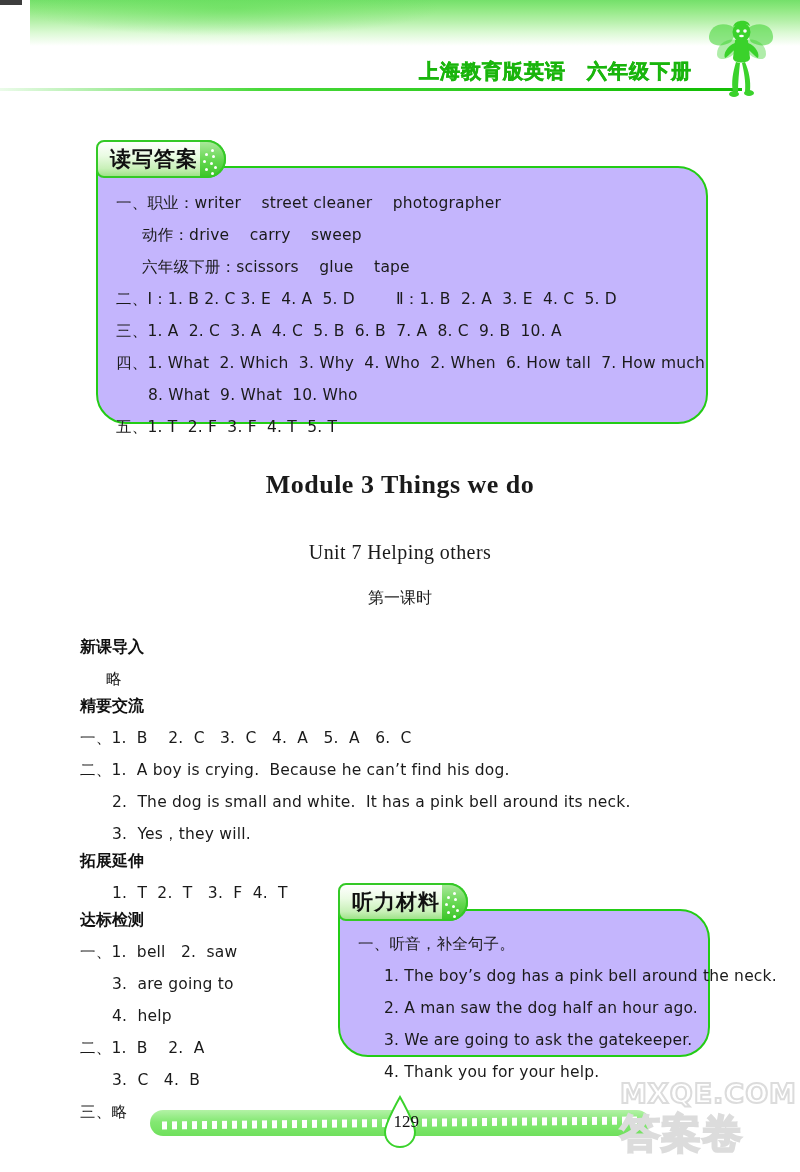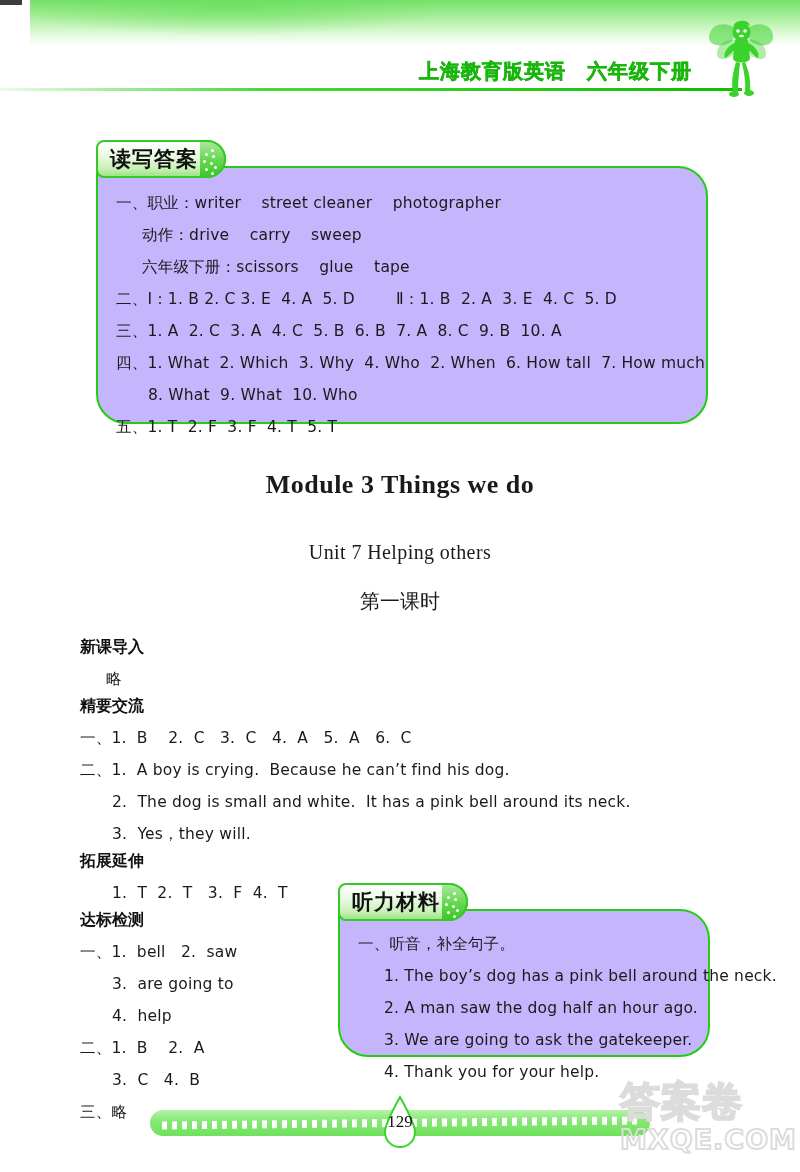--- a/index.html
+++ b/index.html
@@ -165,21 +165,21 @@
     text-align: center;
     font-size: 20px;
     letter-spacing: 0.4px;
   }
   #period-title {
     position: absolute;
     left: 0; right: 0;
     top: 588px;
     text-align: center;
     font-family: "DejaVu Sans", sans-serif;
-    font-size: 20px;
+    font-size: 16px;
   }
 
   
   #main-content {
     position: absolute;
     left: 80px;
     top: 633px;
     width: 600px;
   }
   .sec-head {
@@ -215,21 +215,21 @@
     left: 381px;
     top: 1095px;
     width: 38px;
     height: 54px;
   }
   #page-number {
     position: absolute;
     left: 381px;
     top: 1112px;
     width: 38px;
-    text-align: center;
+    text-align: right;
     font-family: "Liberation Serif", serif;
     font-size: 17px;
     color: #111;
   }
 
   
   #watermark {
     position: absolute;
     right: 4px;
     top: 1078px;
@@ -382,15 +382,15 @@
 
 <div id="footer-bar"></div>
 <div id="footer-dashes"></div>
 
 <svg id="page-drop" viewBox="0 0 38 54" xmlns="http://www.w3.org/2000/svg">
   <path d="M19 2 C19 2 4 28 4 37 C4 46 11 52 19 52 C27 52 34 46 34 37 C34 28 19 2 19 2 Z" fill="#ffffff" stroke="#3ad22b" stroke-width="2"></path>
 </svg>
 <div id="page-number">129</div>
 
 <div id="watermark">
+  <div id="wm-en">MXQE.COM</div>
   <div id="wm-cn">答案卷</div>
-  <div id="wm-en">MXQE.COM</div>
 </div>
 
 </body></html>

